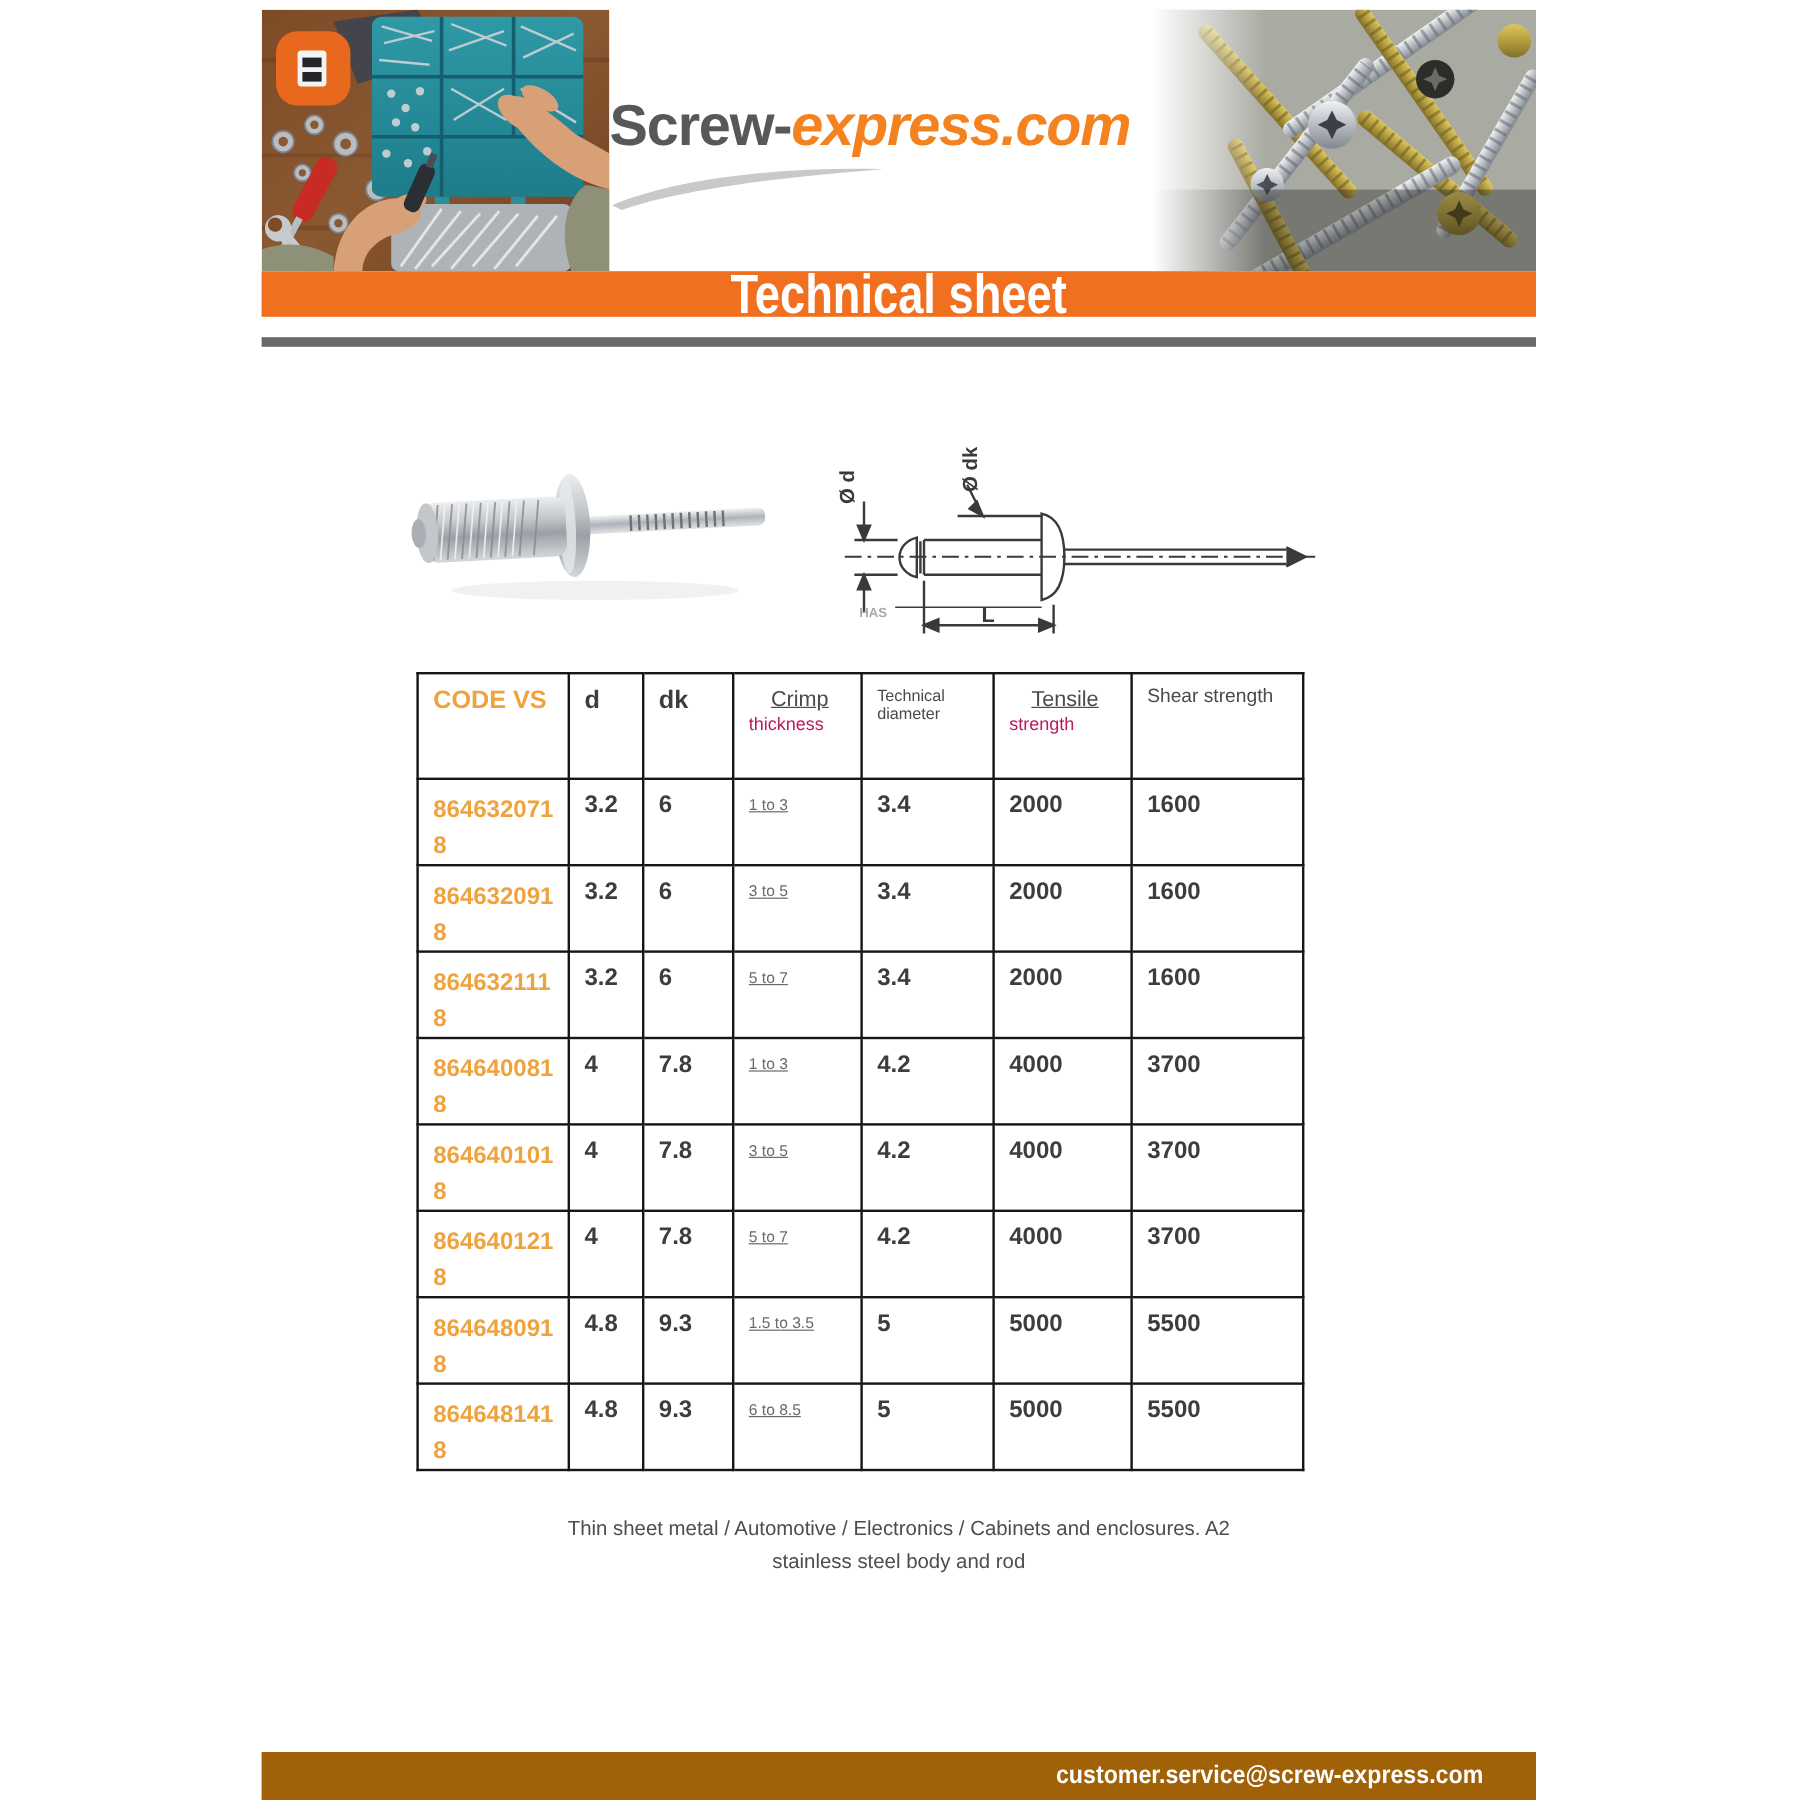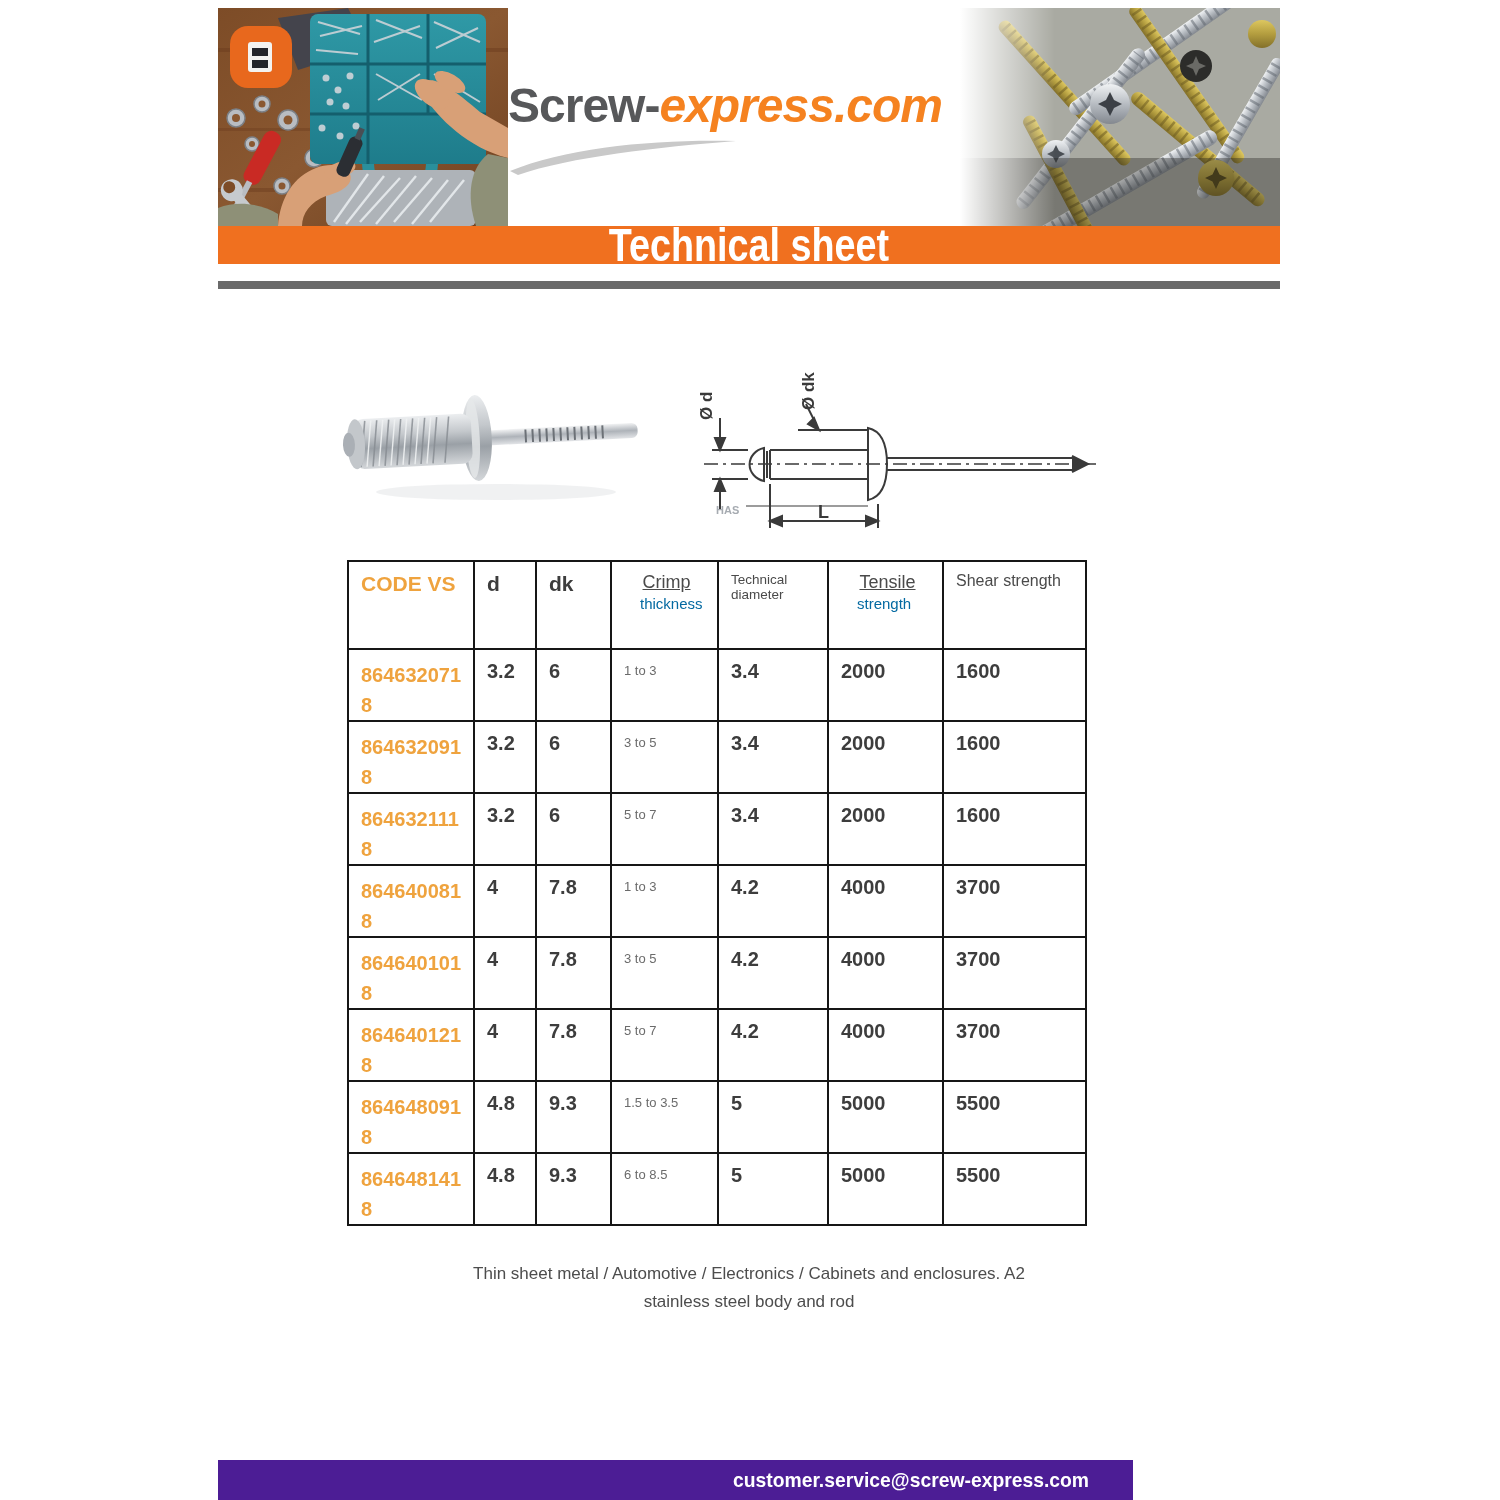--- a/index.html
+++ b/index.html
@@ -28,31 +28,31 @@
   .spec-table{position:absolute;left:129px;top:560px;width:738px;border-collapse:collapse;table-layout:fixed;}
   .spec-table th,.spec-table td{border:2px solid #161616;vertical-align:top;text-align:left;box-sizing:border-box;}
   .spec-table th{height:88px;padding:10px 8px 0 12px;font-weight:normal;}
   .spec-table td{height:64px;padding:10px 8px 0 12px;}
   .col-code{width:126px;} .col-d{width:62px;} .col-dk{width:75px;} .col-crimp{width:107px;}
   .col-drill{width:110px;} .col-tens{width:115px;} .col-shear{width:143px;}
 
   .h-code{color:#efa33e;font-weight:bold;font-size:21px;}
   .h-bold{color:#3d3d3d;font-weight:bold;font-size:21px;}
   .h-main{display:block;color:#4a4a4a;font-size:18px;text-align:center;text-decoration:underline;}
-  .h-sub{display:block;color:#0369a1;font-size:15px;margin-top:2px;margin-left:16px;}
+  .h-sub{display:block;color:#be185d;font-size:15px;margin-top:2px;}
   .h-small{display:block;color:#4a4a4a;font-size:13.5px;}
   .h-shear{display:block;color:#4a4a4a;font-size:16px;}
 
   .v-code{color:#efa33e;font-weight:bold;font-size:20px;line-height:1.5;word-break:break-all;}
   .v-num{color:#3d3d3d;font-weight:bold;font-size:20px;}
-  .v-crimp{color:#6b6b6b;font-size:13px;padding-top:3px;display:inline-block;}
+  .v-crimp{color:#6b6b6b;font-size:13px;padding-top:3px;display:inline-block;text-decoration:underline;}
 
   
   .caption{position:absolute;left:0;top:1260px;width:1062px;text-align:center;color:#4d4d4d;font-size:17px;line-height:28px;}
-  .footer-bar{position:absolute;left:0;top:1460px;width:915px;height:40px;background:#4c1d95;display:flex;align-items:center;justify-content:flex-end;}
+  .footer-bar{position:absolute;left:0;top:1460px;width:1062px;height:40px;background:#a16207;display:flex;align-items:center;justify-content:flex-end;}
   .footer-email{color:#ffffff;font-weight:bold;font-size:21px;margin-right:44px;transform:scaleX(0.92);transform-origin:right center;}
 </style>
 </head>
 <body>
 
 <div class="page">
 
   <div class="header-strip">
 
     <div class="photo-left">

